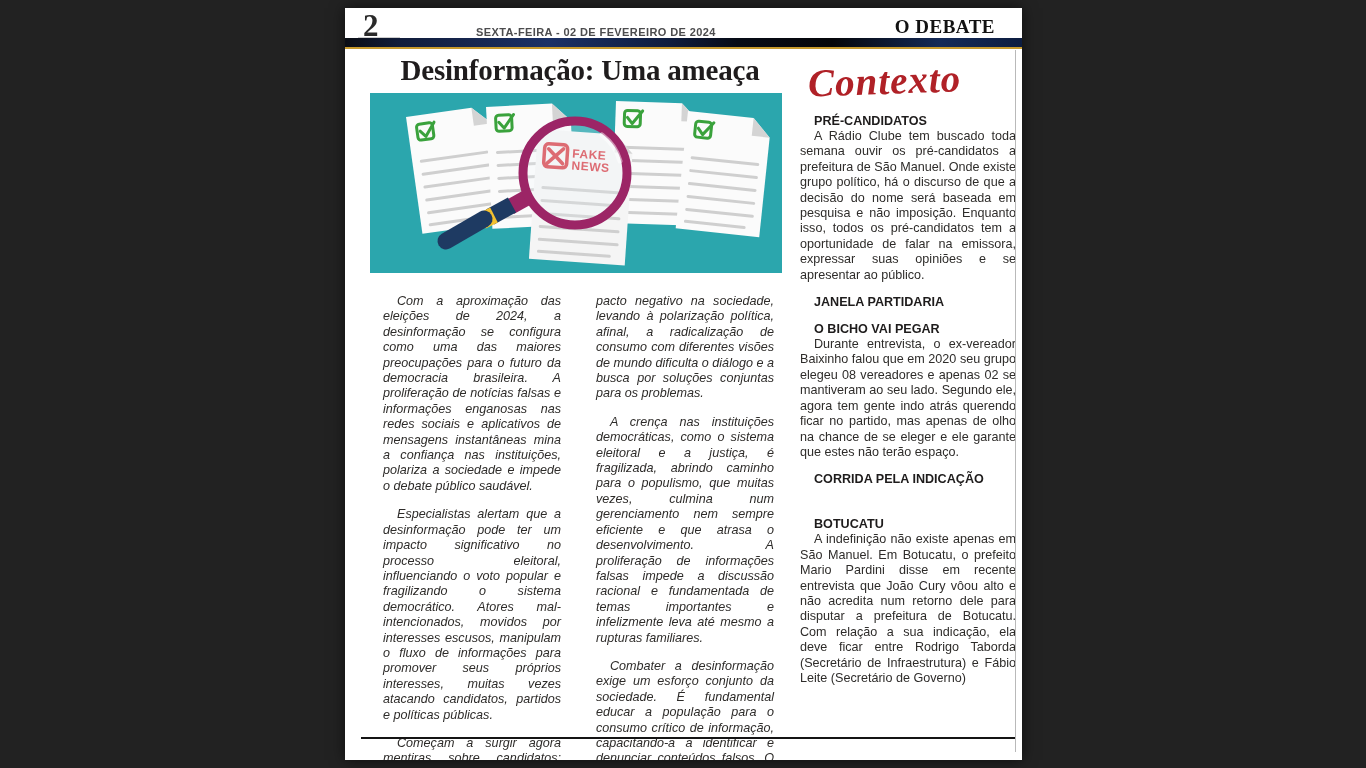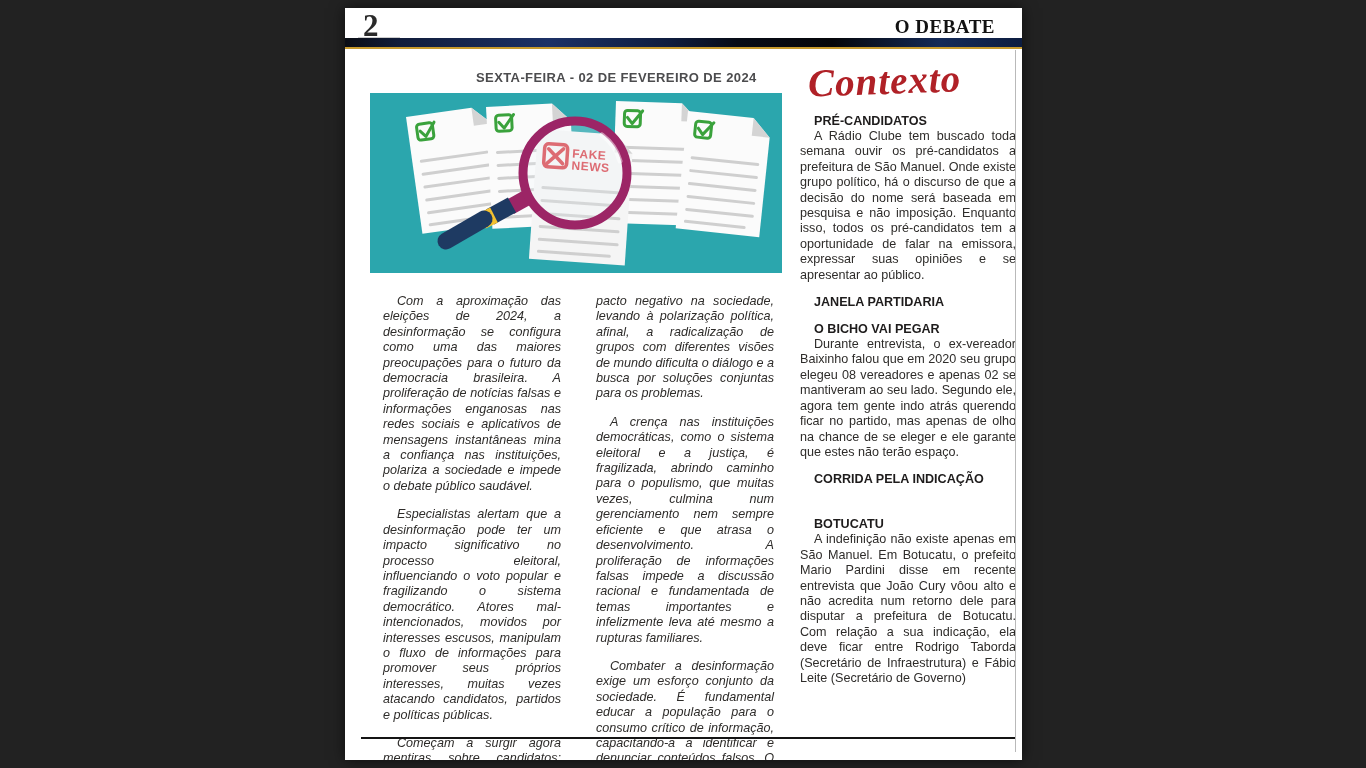--- a/index.html
+++ b/index.html
@@ -16,21 +16,21 @@
   }
   
   .page-num{
     position:absolute;left:18px;top:0px;
     font-family:"Liberation Serif","DejaVu Serif",serif;
     font-size:31px;font-weight:700;color:#2a2a2a;line-height:36px;
   }
   .pn-underline{position:absolute;left:13px;top:29px;width:42px;height:3px;background:#cdcdcd;}
   .edition-date{
     position:absolute;left:131px;top:18px;
-    font-size:13px;font-weight:700;letter-spacing:.4px;color:#4c4c4e;margin-top:44px;
+    font-size:11px;font-weight:700;letter-spacing:.4px;color:#4c4c4e;
   }
   .masthead{
     position:absolute;right:27px;top:8px;
     font-family:"Liberation Serif","DejaVu Serif",serif;
     font-size:19px;font-weight:700;letter-spacing:.5px;color:#121212;margin-left:8px;
   }
   .navy-bar{
     position:absolute;left:0;right:0;top:30px;height:9px;
     background:linear-gradient(90deg,#0a0d14 0%,#101c3a 8%,#1c3166 30%,#0e1c3e 48%,#070b16 58%,#05060a 72%,#142a58 88%,#0d1d40 100%);
   }
@@ -80,21 +80,21 @@
   <div class="page">
 
     <div class="page-num">2</div>
     <div class="pn-underline"></div>
     <div class="edition-date">SEXTA-FEIRA - 02 DE FEVEREIRO DE 2024</div>
     <div class="masthead">O DEBATE</div>
     <div class="navy-bar"></div>
     <div class="gold-line"></div>
 
     <div class="article">
-      <h1 class="headline"><br></h1>
+      <h1 class="headline"><span>Desinformação: Uma ameaça</span><br></h1>
 
       <div class="illustration">
         <svg viewBox="0 0 412 180" width="412" height="180" xmlns="http://www.w3.org/2000/svg">
           <rect width="412" height="180" fill="#2ba6ad"></rect>
 
           <g transform="translate(36,24) rotate(-8)">
             <path d="M0 0 H66 L84 18 V118 H0 Z" fill="#fbfbfb"></path>
             <path d="M66 0 L84 18 H66 Z" fill="#d4d4d4"></path>
             <rect x="9" y="9" width="16" height="16" rx="3" fill="none" stroke="#3aa23c" stroke-width="3"></rect>
             <path d="M12 16 L17 22 L27 9" fill="none" stroke="#3aa23c" stroke-width="3" stroke-linecap="round" stroke-linejoin="round"></path>
@@ -185,21 +185,21 @@
       </div>
 
       <div class="columns">
         <div class="col">
           <p>Com a aproximação das eleições de 2024, a desinformação se configura como uma das maiores preocupações para o futuro da democracia brasileira. A proliferação de notícias falsas e informações enganosas nas redes sociais e aplicativos de mensagens instantâneas mina a confiança nas instituições, polariza a sociedade e impede o debate público saudável.</p>
           <p>Especialistas alertam que a desinformação pode ter um impacto significativo no processo eleitoral, influenciando o voto popular e fragilizando o sistema democrático. Atores mal-intencionados, movidos por interesses escusos, manipulam o fluxo de informações para promover seus próprios interesses, muitas vezes atacando candidatos, partidos e políticas públicas.</p>
           <p>Começam a surgir agora mentiras sobre candidatos: Informações falsas sobre a vida pessoal, trajetória profissional e propostas dos candidatos são disseminadas em massa, muitas vezes sem qualquer base na realidade.</p>
 
         </div>
         <div class="col">
-          <p class="cont">pacto negativo na sociedade, levando à polarização política, afinal, a radicalização de grupos com diferentes visões de mundo dificulta o diálogo e a busca por soluções conjuntas para os problemas.</p>
+          <p class="cont">pacto negativo na sociedade, levando à polarização política, afinal, a radicalização de consumo com diferentes visões de mundo dificulta o diálogo e a busca por soluções conjuntas para os problemas.</p>
           <p>A crença nas instituições democráticas, como o sistema eleitoral e a justiça, é fragilizada, abrindo caminho para o populismo, que muitas vezes, culmina num gerenciamento nem sempre eficiente e que atrasa o desenvolvimento. A proliferação de informações falsas impede a discussão racional e fundamentada de temas importantes e infelizmente leva até mesmo a rupturas familiares.</p>
           <p>Combater a desinformação exige um esforço conjunto da sociedade. É fundamental educar a população para o consumo crítico de informação, capacitando-a a identificar e denunciar conteúdos falsos. O apoio à mídia profissional, comprometida com a verdade e a imparcialidade, é essencial para garantir o acesso à informação de qualidade.</p>
 
         </div>
       </div>
     </div>
 
     <aside class="contexto">
       <div class="contexto-heading">Contexto</div>
 

